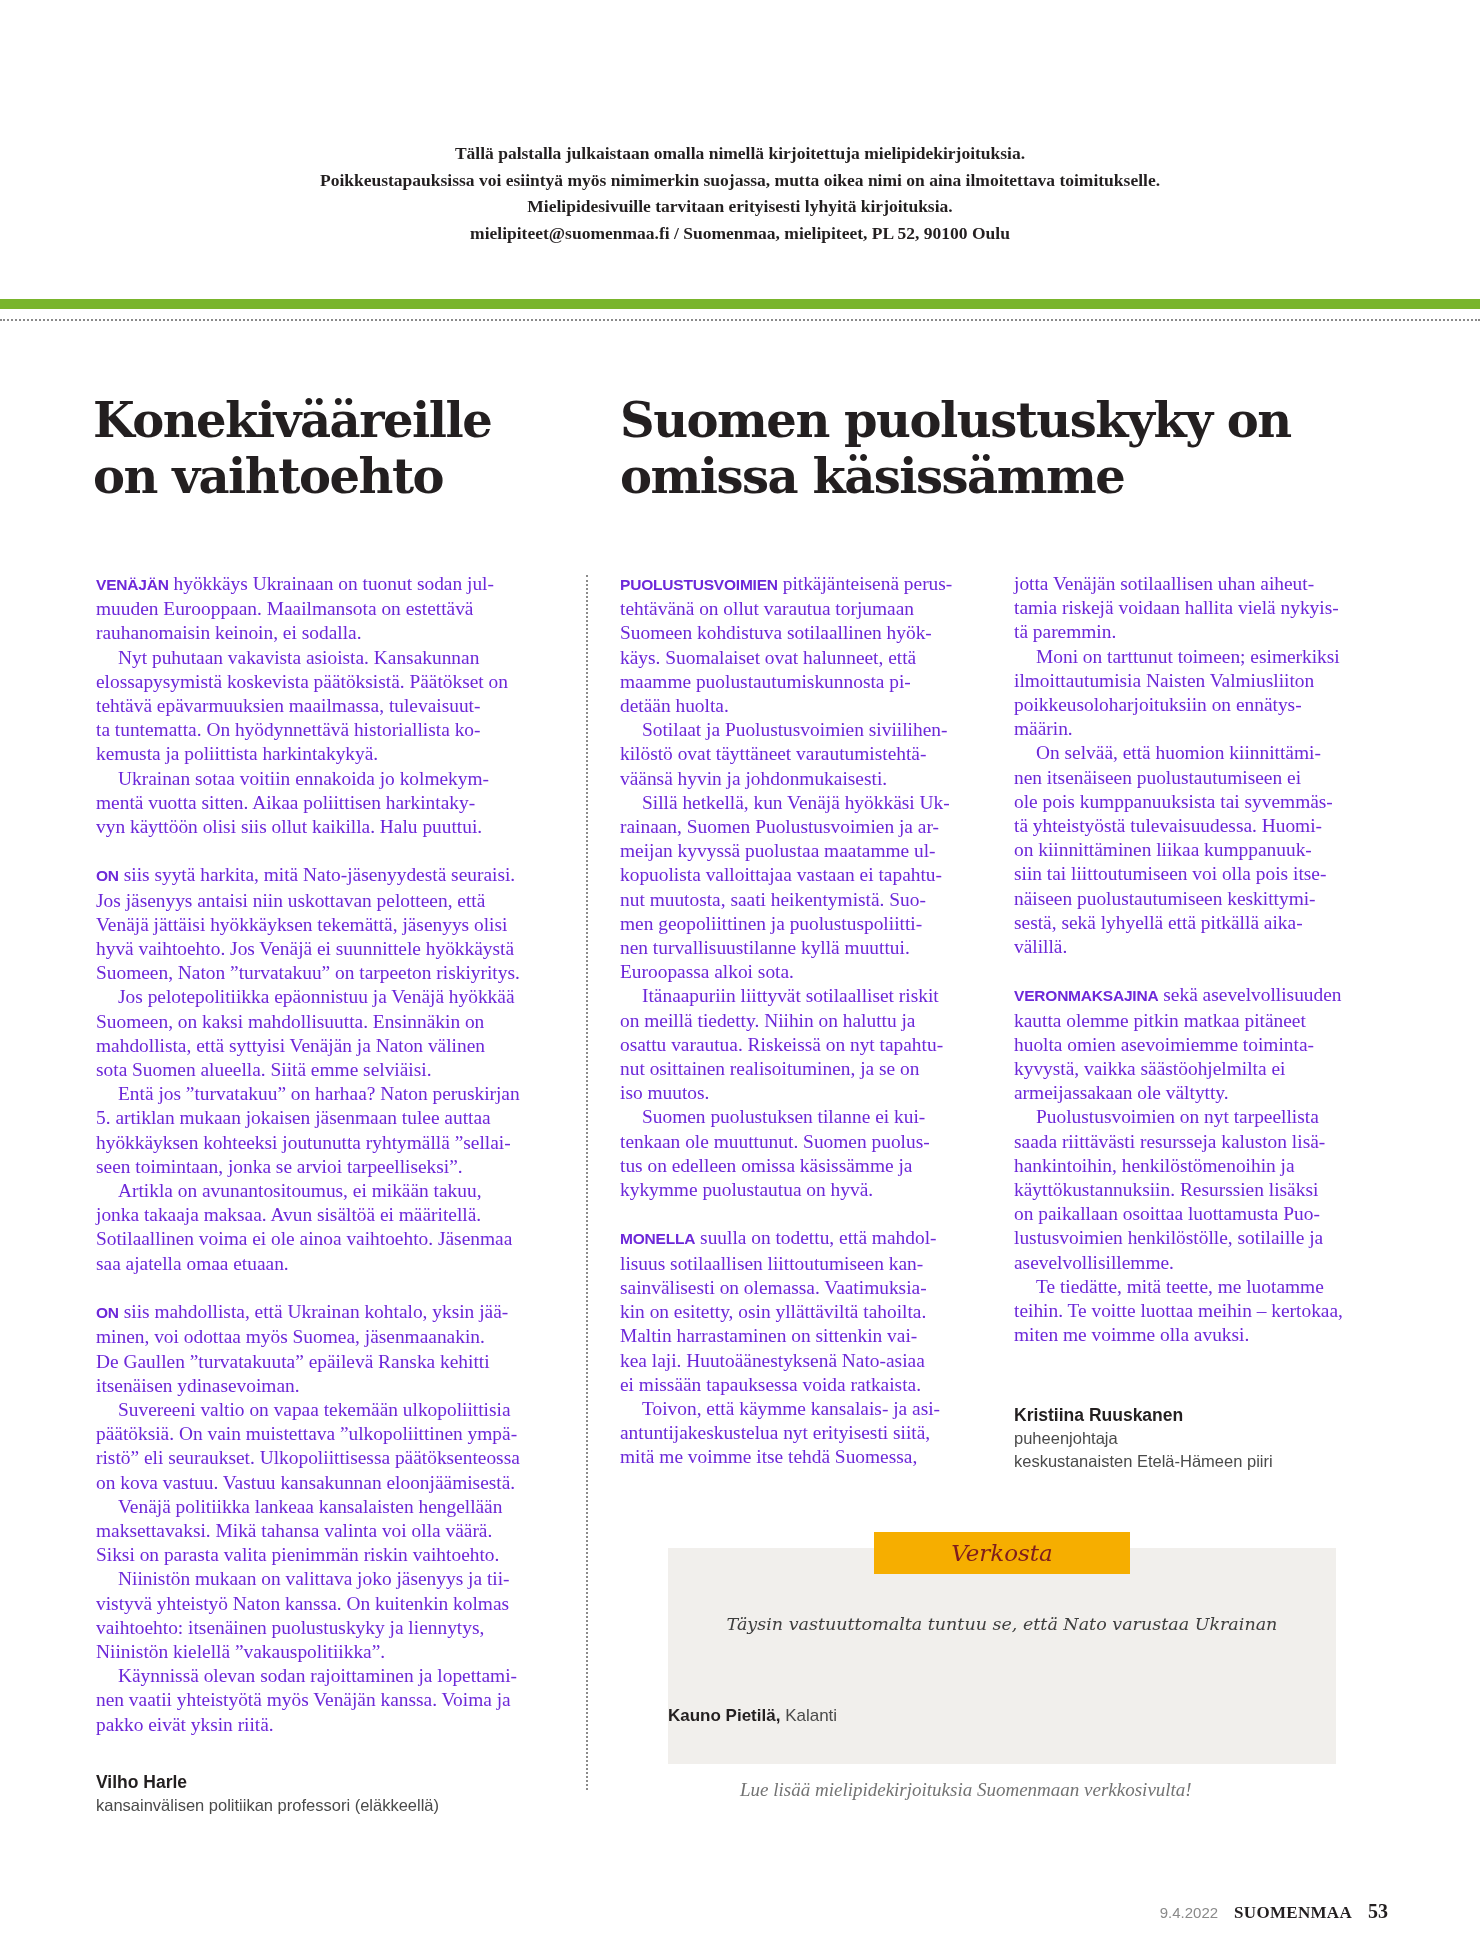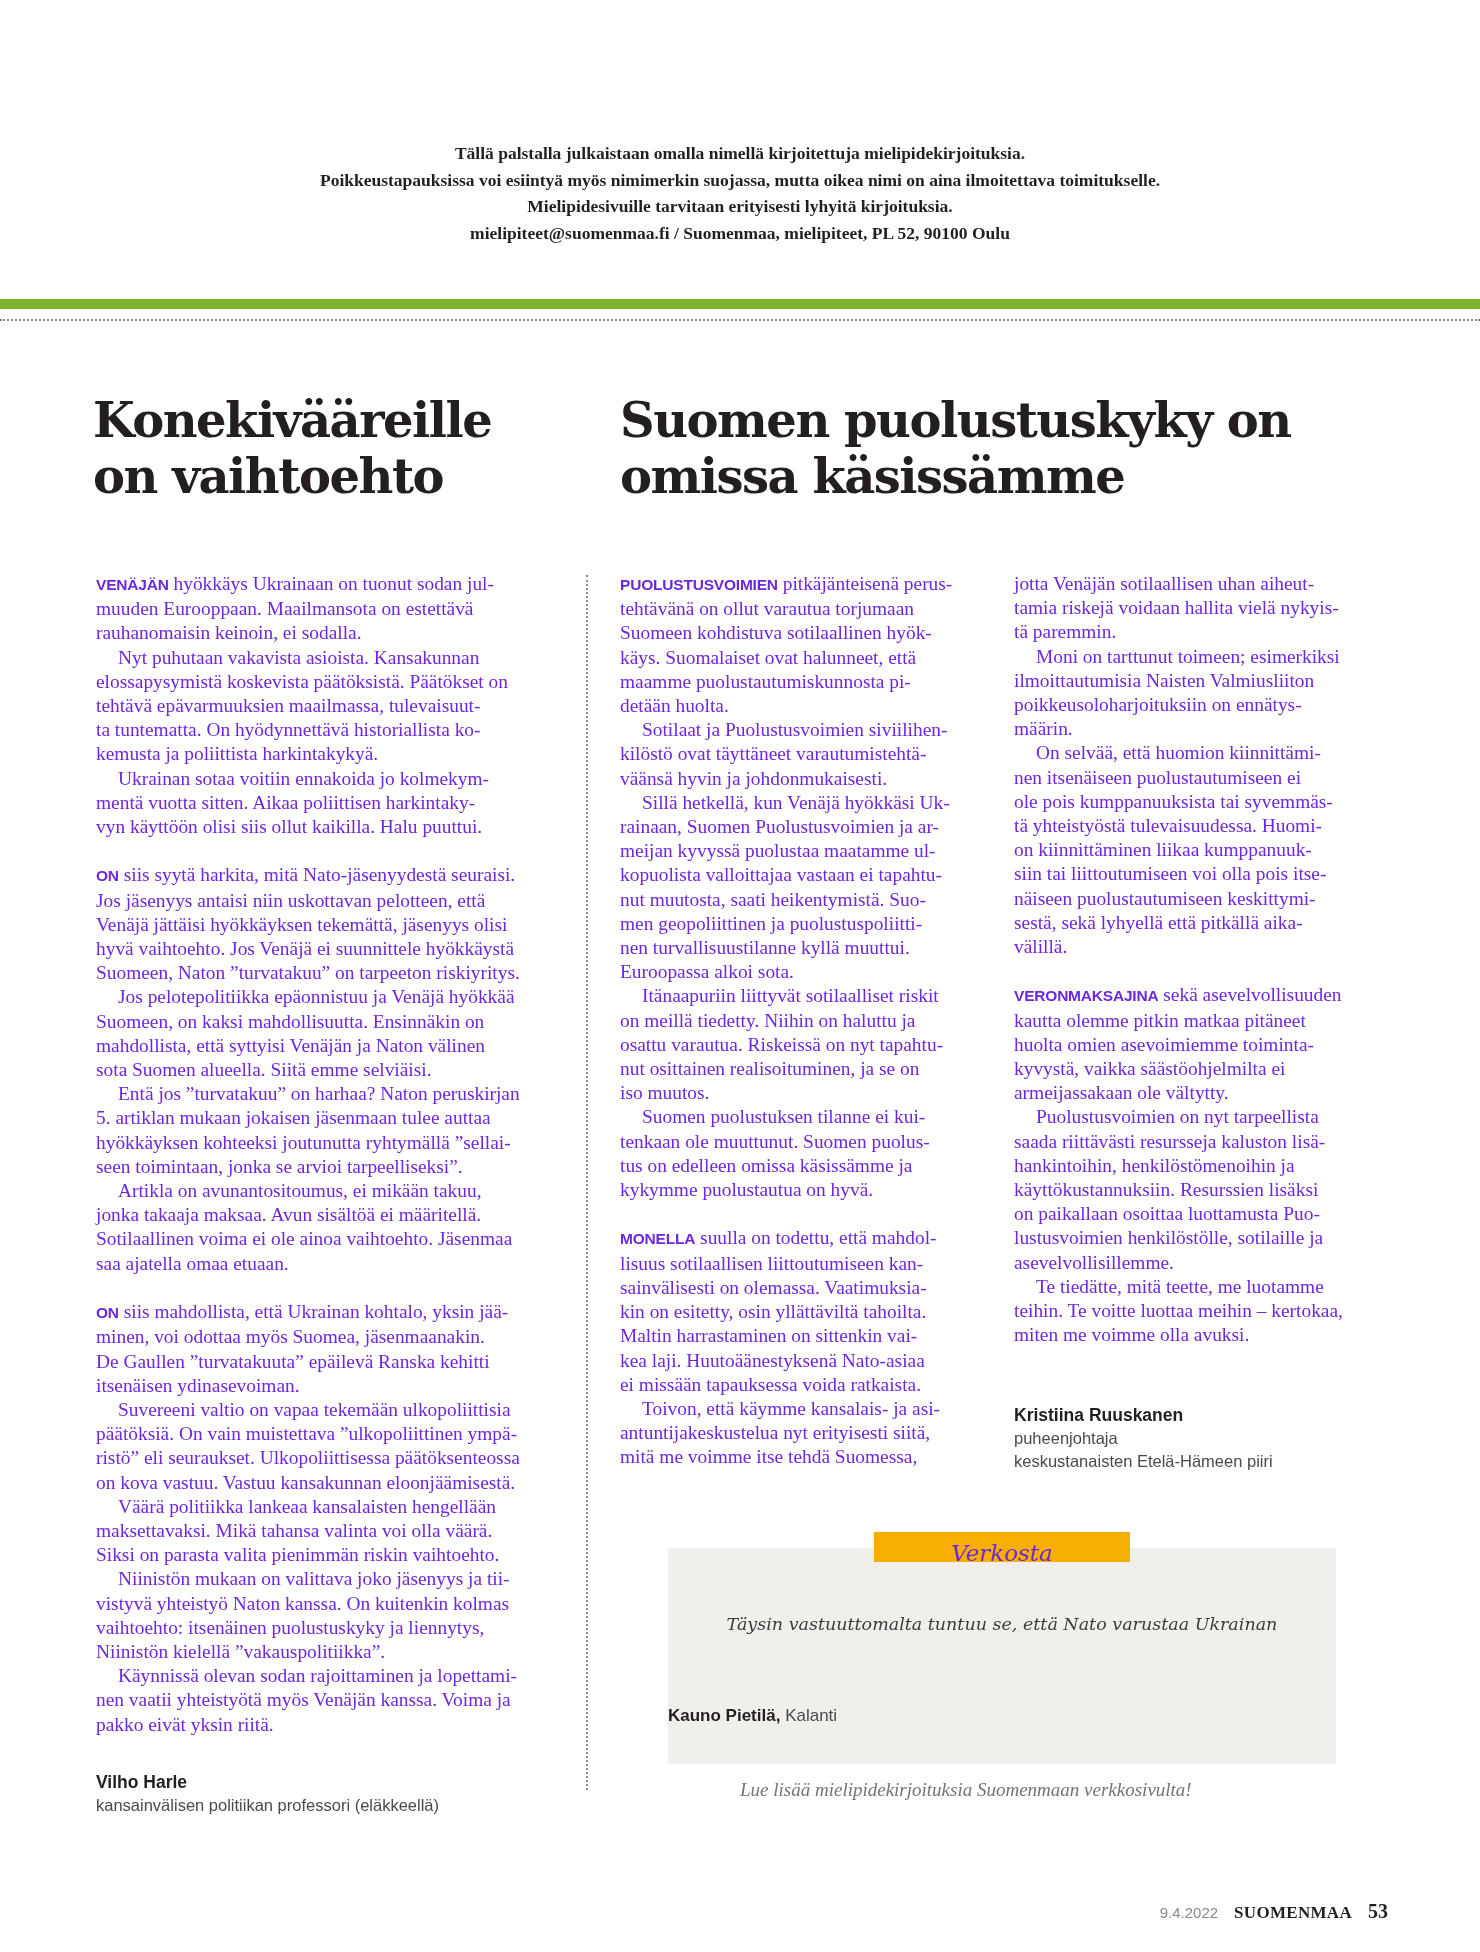--- a/index.html
+++ b/index.html
@@ -28,22 +28,22 @@
 
   .dots-v { position: absolute; top: 575px; left: 586px; width: 0; height: 1215px; border-left: 2px dotted #8a8a8a; }
 
   .byline { position: absolute; font-family: "Liberation Sans", sans-serif; }
   .byline .name { font-weight: bold; font-size: 17.5px; line-height: 24px; color: #231f20; }
   .byline .role { font-size: 16.5px; line-height: 23px; color: #4a4a4a; }
   .byline-1 { top: 1770px; left: 96px; }
   .byline-2 { top: 1403px; left: 1014px; }
 
   .verkosta-box { position: absolute; top: 1548px; left: 668px; width: 668px; height: 216px; background: #f1efec; }
-  .verkosta-tag { position: absolute; top: 1532px; left: 874px; width: 256px; height: 30px; background: #f6ae00;
-    color: #6d28d9; text-align: center; font-family: "DejaVu Serif", serif; font-style: italic; font-size: 23px; line-height: 42px; }
+  .verkosta-tag { position: absolute; top: 1532px; left: 874px; width: 256px; height: 42px; background: #f6ae00;
+    color: #7f1d1d; text-align: center; font-family: "DejaVu Serif", serif; font-style: italic; font-size: 23px; line-height: 42px; }
   .verkosta-quote { position: absolute; top: 1608px; left: 668px; width: 668px; text-align: center;
     font-family: "DejaVu Serif", serif; font-style: italic; font-size: 17.5px; line-height: 32px; color: #3d3d3d; }
   .verkosta-quote div { white-space: nowrap; }
   .verkosta-author { position: absolute; top: 1706px; left: 668px; width: 668px; text-align: left;
     font-family: "Liberation Sans", sans-serif; font-size: 17px; color: #231f20; }
   .verkosta-author .n { font-weight: bold; }
   .verkosta-author .p { color: #4a4a4a; }
 
   .read-more { position: absolute; top: 1779px; left: 740px; font-family: "Liberation Serif", serif;
     font-style: italic; font-size: 19px; color: #737373; white-space: nowrap; }
@@ -107,21 +107,21 @@
     <span class="line-row"><span>saa ajatella omaa etuaan.</span></span>
     <span class="line-row">&nbsp;</span>
     <span class="line-row"><span class="kicker">ON</span><span> siis mahdollista, että Ukrainan kohtalo, yksin jää-</span></span>
     <span class="line-row"><span>minen, voi odottaa myös Suomea, jäsenmaanakin.</span></span>
     <span class="line-row"><span>De Gaullen ”turvatakuuta” epäilevä Ranska kehitti</span></span>
     <span class="line-row"><span>itsenäisen ydinasevoiman.</span></span>
     <span class="line-row"><span style="padding-left: 22px;">Suvereeni valtio on vapaa tekemään ulkopoliittisia</span></span>
     <span class="line-row"><span>päätöksiä. On vain muistettava ”ulkopoliittinen ympä-</span></span>
     <span class="line-row"><span>ristö” eli seuraukset. Ulkopoliittisessa päätöksenteossa</span></span>
     <span class="line-row"><span>on kova vastuu. Vastuu kansakunnan eloonjäämisestä.</span></span>
-    <span class="line-row"><span style="padding-left: 22px;">Väärä politiikka lankeaa kansalaisten hengellään</span></span>
+    <span class="line-row"><span style="padding-left: 22px;">Venäjä politiikka lankeaa kansalaisten hengellään</span></span>
     <span class="line-row"><span>maksettavaksi. Mikä tahansa valinta voi olla väärä.</span></span>
     <span class="line-row"><span>Siksi on parasta valita pienimmän riskin vaihtoehto.</span></span>
     <span class="line-row"><span style="padding-left: 22px;">Niinistön mukaan on valittava joko jäsenyys ja tii-</span></span>
     <span class="line-row"><span>vistyvä yhteistyö Naton kanssa. On kuitenkin kolmas</span></span>
     <span class="line-row"><span>vaihtoehto: itsenäinen puolustuskyky ja liennytys,</span></span>
     <span class="line-row"><span>Niinistön kielellä ”vakauspolitiikka”.</span></span>
     <span class="line-row"><span style="padding-left: 22px;">Käynnissä olevan sodan rajoittaminen ja lopettami-</span></span>
     <span class="line-row"><span>nen vaatii yhteistyötä myös Venäjän kanssa. Voima ja</span></span>
     <span class="line-row"><span>pakko eivät yksin riitä.</span></span>
   </div>

